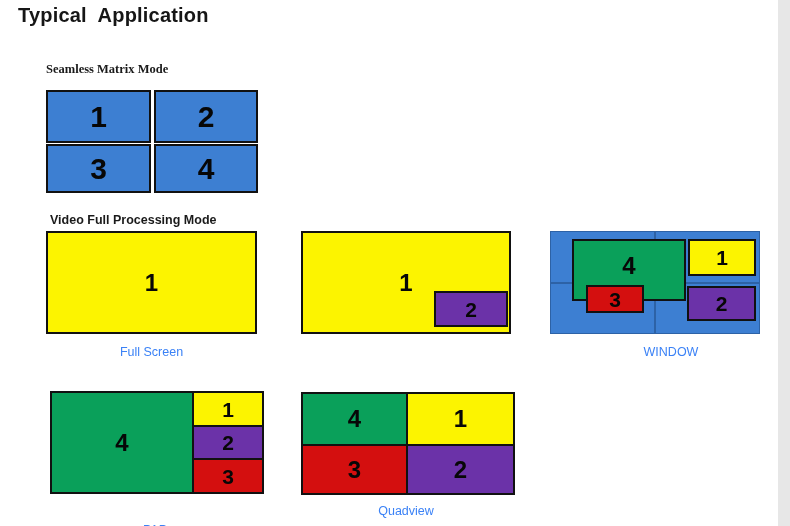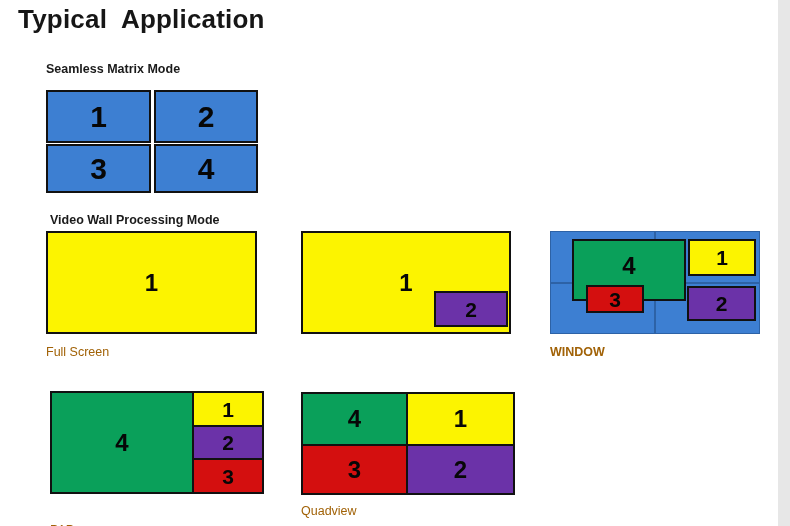--- a/index.html
+++ b/index.html
@@ -20,38 +20,38 @@
     top: 0;
     right: 0;
     width: 12px;
     height: 526px;
     background: #e7e7e7;
   }
   .page-title {
     position: absolute;
     left: 18px;
     top: 4px;
-    font-size: 26px;
+    font-size: 20px;
     font-weight: bold;
     color: #161616;
     letter-spacing: 0.2px;
     white-space: pre;
   }
   .section-label {
     position: absolute;
     font-size: 12.5px;
     font-weight: bold;
     color: #1a1a1a;
     white-space: nowrap;
   }
   .caption {
     position: absolute;
     font-size: 12.5px;
-    color: #a16207;
-    text-align: left;
+    color: #3b82f6;
+    text-align: center;
     white-space: nowrap;
   }
   
   .panel {
     position: absolute;
     box-sizing: border-box;
     border: 2px solid #111111;
   }
   .tile {
     position: absolute;
@@ -91,36 +91,36 @@
 </style>
 </head>
 <body>
 
 <div id="page">
 
   <div class="right-gutter"></div>
 
   <div class="page-title">Typical  Application</div>
 
-  <div class="section-label" style="left:46px; top:62px;">Seamless Matrix Mode</div>
+  <div class="section-label" style="left:46px; top:62px;font-family:Liberation Serif, serif;">Seamless Matrix Mode</div>
 
   <div class="tile matrix-tile" style="left:46px; top:90px; width:105px; height:53px; background:#3d7fd2;">
     <span class="num">1</span>
   </div>
   <div class="tile matrix-tile" style="left:154px; top:90px; width:104px; height:53px; background:#3d7fd2;">
     <span class="num">2</span>
   </div>
   <div class="tile matrix-tile" style="left:46px; top:144px; width:105px; height:49px; background:#3d7fd2;">
     <span class="num">3</span>
   </div>
   <div class="tile matrix-tile" style="left:154px; top:144px; width:104px; height:49px; background:#3d7fd2;">
     <span class="num">4</span>
   </div>
 
-  <div class="section-label" style="left:50px; top:213px;">Video Wall Processing Mode</div>
+  <div class="section-label" style="left:50px; top:213px;">Video Full Processing Mode</div>
 
   <div class="panel" style="left:46px; top:231px; width:211px; height:103px; background:#fcf400;">
     <span class="num" style="position:absolute; left:0; right:0; top:50%; transform:translateY(-50%); text-align:center;">1</span>
   </div>
   <div class="caption" style="left:46px; top:345px; width:211px;">Full Screen</div>
 
   <div class="panel" style="left:301px; top:231px; width:210px; height:103px; background:#fcf400;">
     <span class="num" style="position:absolute; left:0; right:0; top:50%; transform:translateY(-50%); text-align:center;">1</span>
     <div class="win" style="left:131px; top:58px; width:74px; height:36px; background:#6b32a8;">
       <span class="num sm">2</span>
@@ -140,21 +140,21 @@
     <div class="win" style="left:138px; top:8px; width:68px; height:37px; background:#fcf400;">
       <span class="num sm">1</span>
     </div>
     <div class="win" style="left:36px; top:54px; width:58px; height:28px; background:#d40f0f;">
       <span class="num sm">3</span>
     </div>
     <div class="win" style="left:137px; top:55px; width:69px; height:35px; background:#6b32a8;">
       <span class="num sm">2</span>
     </div>
   </div>
-  <div class="caption" style="left:550px; top:345px; width:210px;font-weight:bold;">WINDOW</div>
+  <div class="caption" style="left:566px; top:345px; width:210px;">WINDOW</div>
 
   <div class="panel" style="left:50px; top:391px; width:210px; height:103px; background:#ffffff;">
     <div class="tile" style="left:-2px; top:-2px; width:144px; height:103px; background:#0aa05a;">
       <span class="num">4</span>
     </div>
     <div class="tile" style="left:140px; top:-2px; width:72px; height:36px; background:#fcf400;">
       <span class="num sm">1</span>
     </div>
     <div class="tile" style="left:140px; top:32px; width:72px; height:35px; background:#6b32a8;">
       <span class="num sm">2</span>

